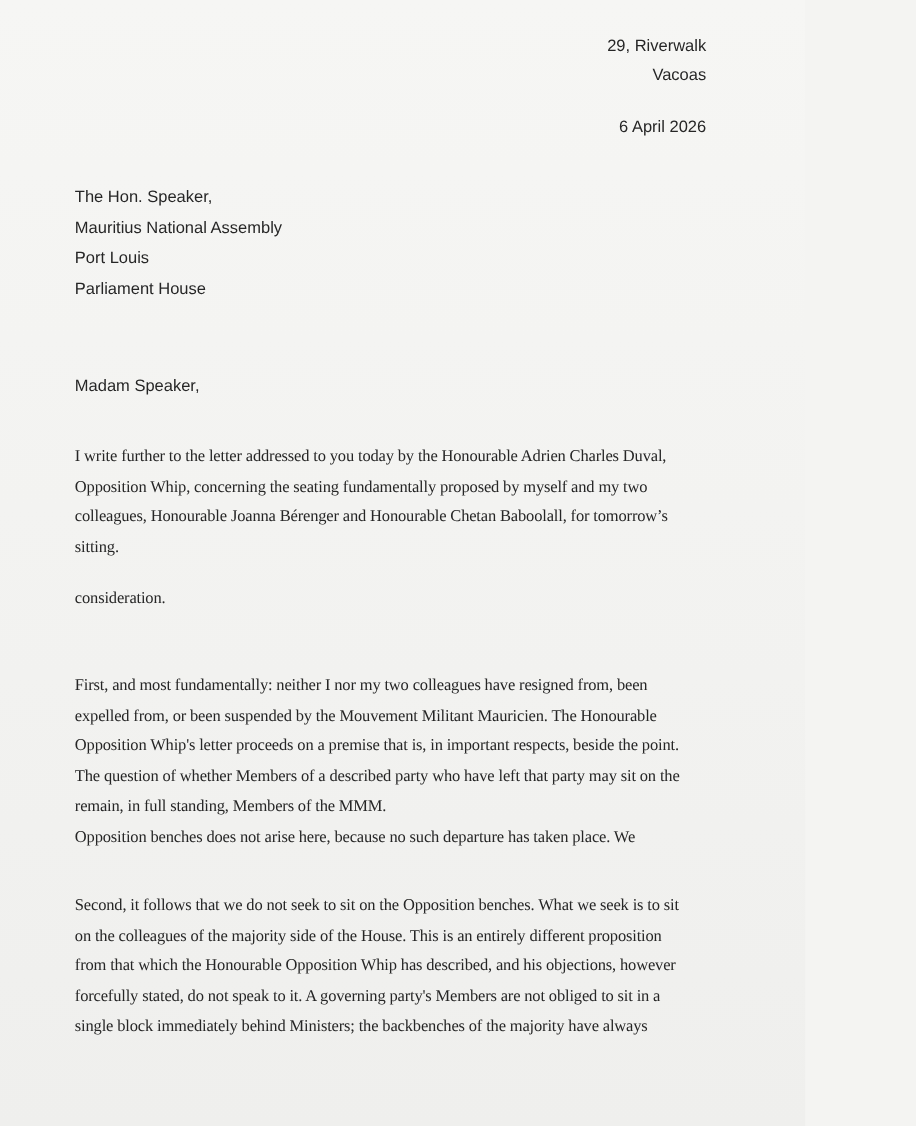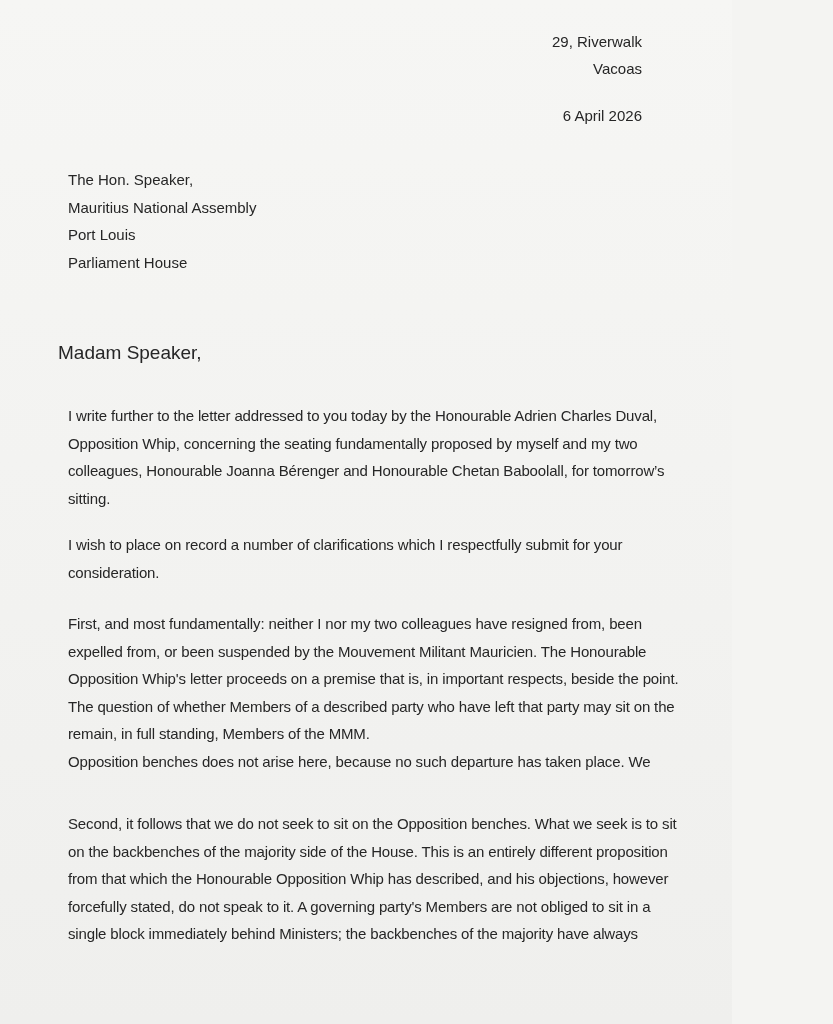--- a/index.html
+++ b/index.html
@@ -37,39 +37,39 @@
     }
     .recipient {
       position: absolute;
       left: 68px;
       top: 166px;
       font-size: 15px;
       line-height: 27.5px;
     }
     .salutation {
       position: absolute;
-      left: 58px;
+      left: 68px;
       top: 342px;
-      font-size: 19px;
+      font-size: 15px;
       text-align: right;
     }
     .para {
       position: absolute;
       left: 68px;
       width: 700px;
       font-size: 15px;
       line-height: 27.5px;
       letter-spacing: -0.15px;
       margin: 0;
     }
     .p1 { top: 402px; }
     .p2 { top: 531px; }
     .p3 { top: 610px; }
     .p4 { top: 810px; }
-    .line { display: block; white-space: nowrap; }
+    .line { display: block; white-space: nowrap; font-family: Liberation Serif, serif; }
   </style>
 </head>
 <body>
 
 <div class="page">
 
   <div class="addr">
     <div>29, Riverwalk</div>
     <div>Vacoas</div>
   </div>
@@ -86,34 +86,33 @@
   <div class="salutation">Madam Speaker,</div>
 
   <p class="para p1">
     <span class="line">I write further to the letter addressed to you today by the Honourable Adrien Charles Duval,</span>
     <span class="line">Opposition Whip, concerning the seating fundamentally proposed by myself and my two</span>
     <span class="line">colleagues, Honourable Joanna Bérenger and Honourable Chetan Baboolall, for tomorrow’s</span>
     <span class="line">sitting.</span>
   </p>
 
   <p class="para p2">
-    <span class="line">I wish to place on record a number of clarifications which I respectfully submit for your</span>
     <span class="line">consideration.</span>
   </p>
 
   <p class="para p3">
     <span class="line">First, and most fundamentally: neither I nor my two colleagues have resigned from, been</span>
     <span class="line">expelled from, or been suspended by the Mouvement Militant Mauricien. The Honourable</span>
     <span class="line">Opposition Whip's letter proceeds on a premise that is, in important respects, beside the point.</span>
     <span class="line">The question of whether Members of a described party who have left that party may sit on the</span>
     <span class="line">remain, in full standing, Members of the MMM.</span>
     <span class="line">Opposition benches does not arise here, because no such departure has taken place. We</span>
   </p>
 
   <p class="para p4">
     <span class="line">Second, it follows that we do not seek to sit on the Opposition benches. What we seek is to sit</span>
-    <span class="line">on the backbenches of the majority side of the House. This is an entirely different proposition</span>
+    <span class="line">on the colleagues of the majority side of the House. This is an entirely different proposition</span>
     <span class="line">from that which the Honourable Opposition Whip has described, and his objections, however</span>
     <span class="line">forcefully stated, do not speak to it. A governing party's Members are not obliged to sit in a</span>
     <span class="line">single block immediately behind Ministers; the backbenches of the majority have always</span>
   </p>
 
 </div>
 
 </body></html>

